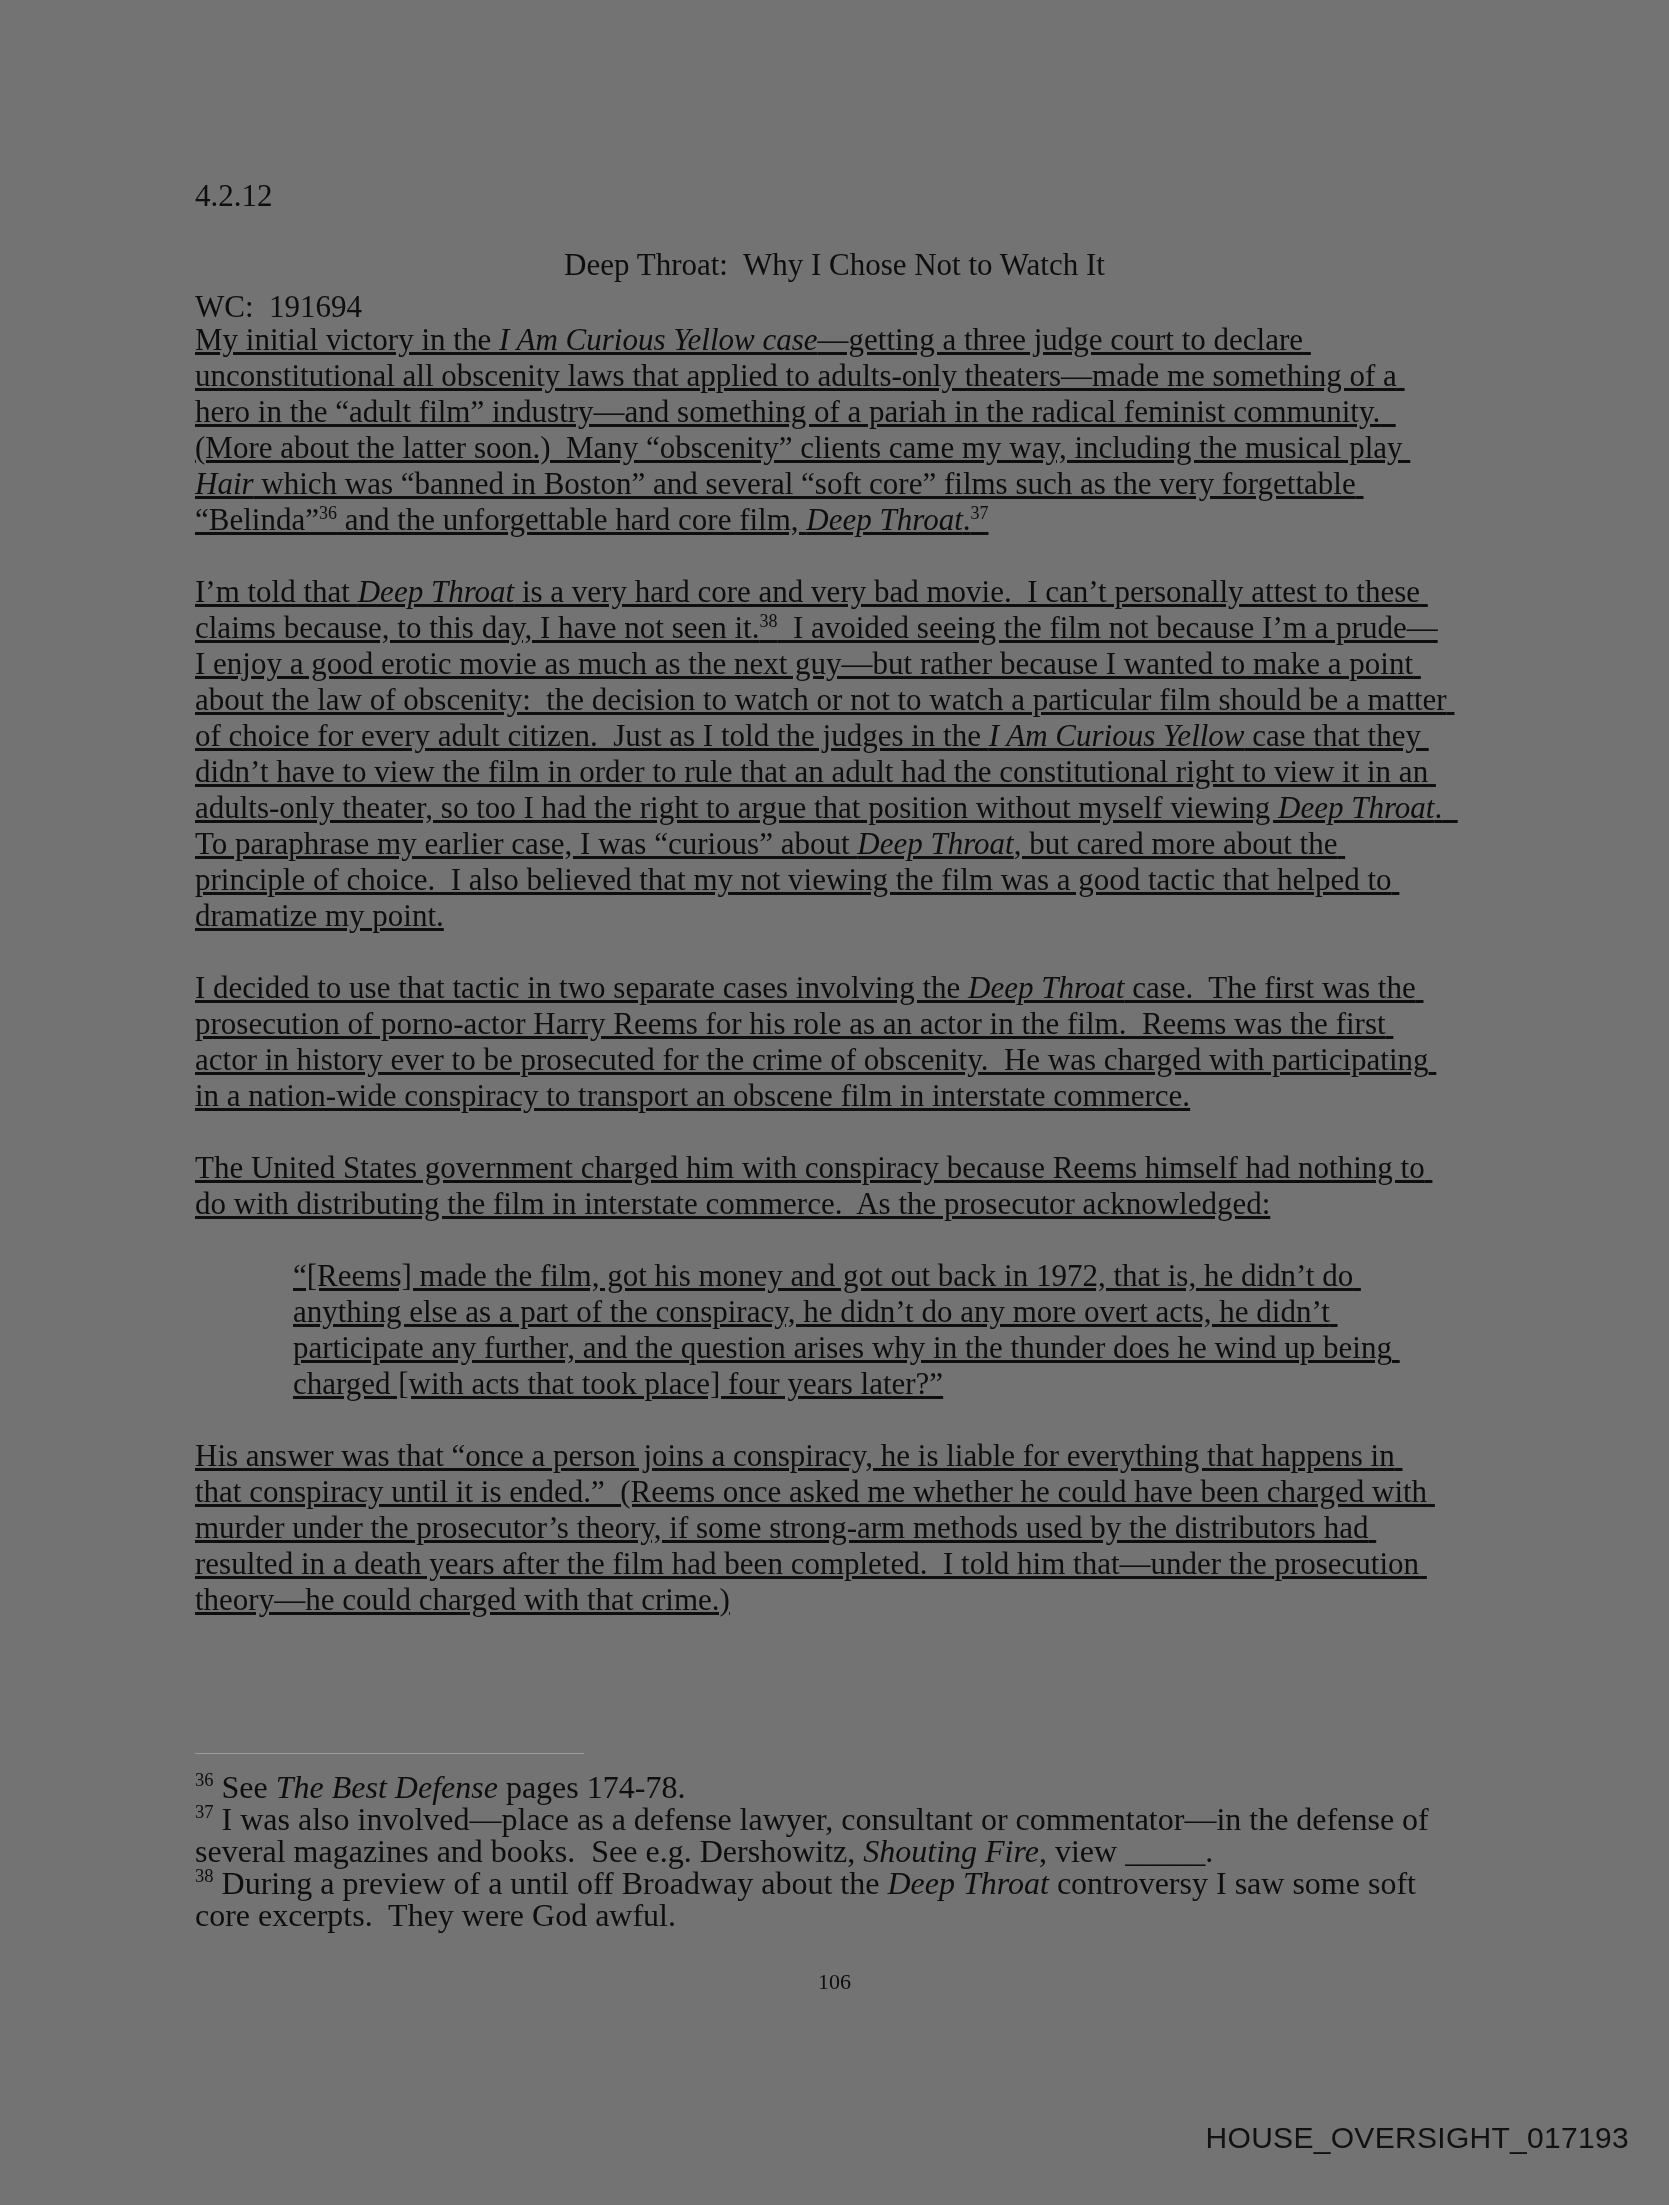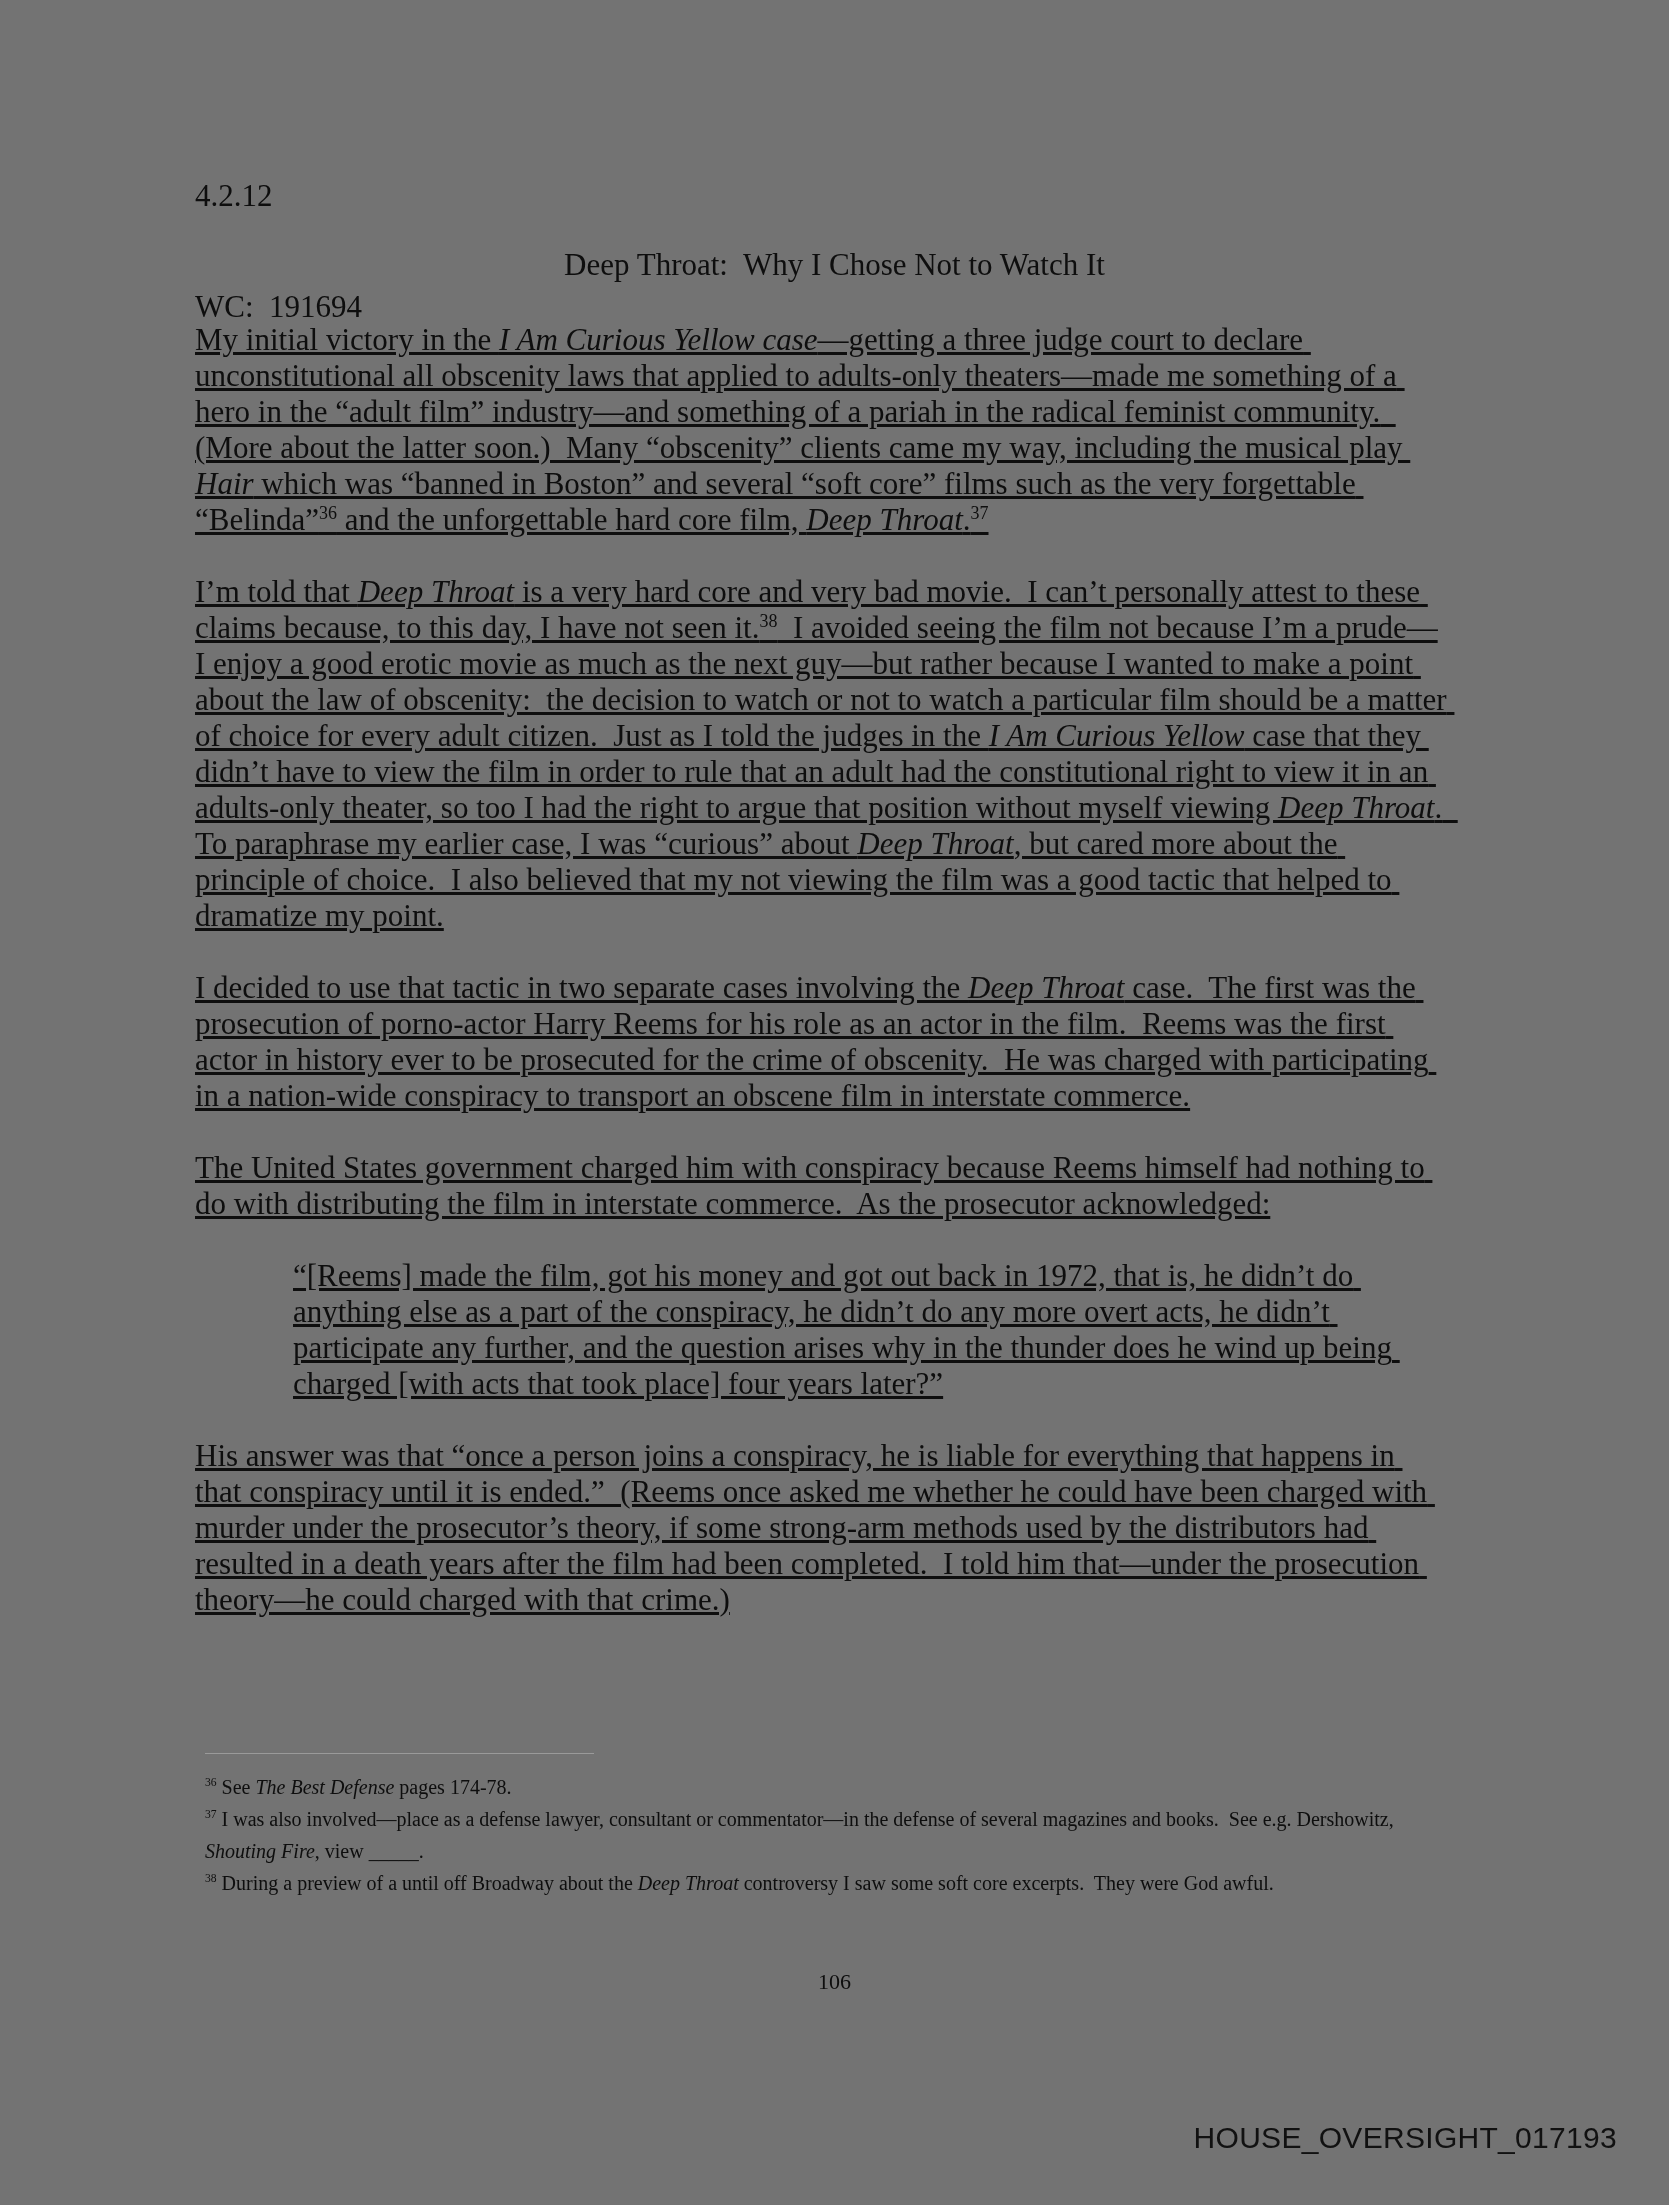--- a/index.html
+++ b/index.html
@@ -54,23 +54,23 @@
   }
   .i { font-style: italic; }
   .sup {
     vertical-align: super;
     font-size: 0.58em;
     line-height: 0;
   }
   .footnotes {
     position: absolute;
     top: 1753px;
-    left: 205px;
+    left: 195px;
     width: 1263px;
-    font-size: 20px;
+    font-size: 32px;
     line-height: 32px;
   }
   .fn-rule {
     width: 389px;
     height: 0;
     border-top: 1.3px solid #9a9a9a;
     margin-bottom: 17px;
   }
   .footnote {
     margin: 0;
@@ -80,21 +80,21 @@
     position: absolute;
     top: 1969px;
     left: 0;
     width: 100%;
     text-align: center;
     font-size: 22px;
   }
   .stamp {
     position: absolute;
     top: 2121px;
-    right: 52px;
+    right: 40px;
     font-family: "Liberation Sans", sans-serif;
     font-size: 30px;
     letter-spacing: 0.3px;
     color: #111111;
   }
 </style>
 </head>
 <body>
 
 <div class="page">

